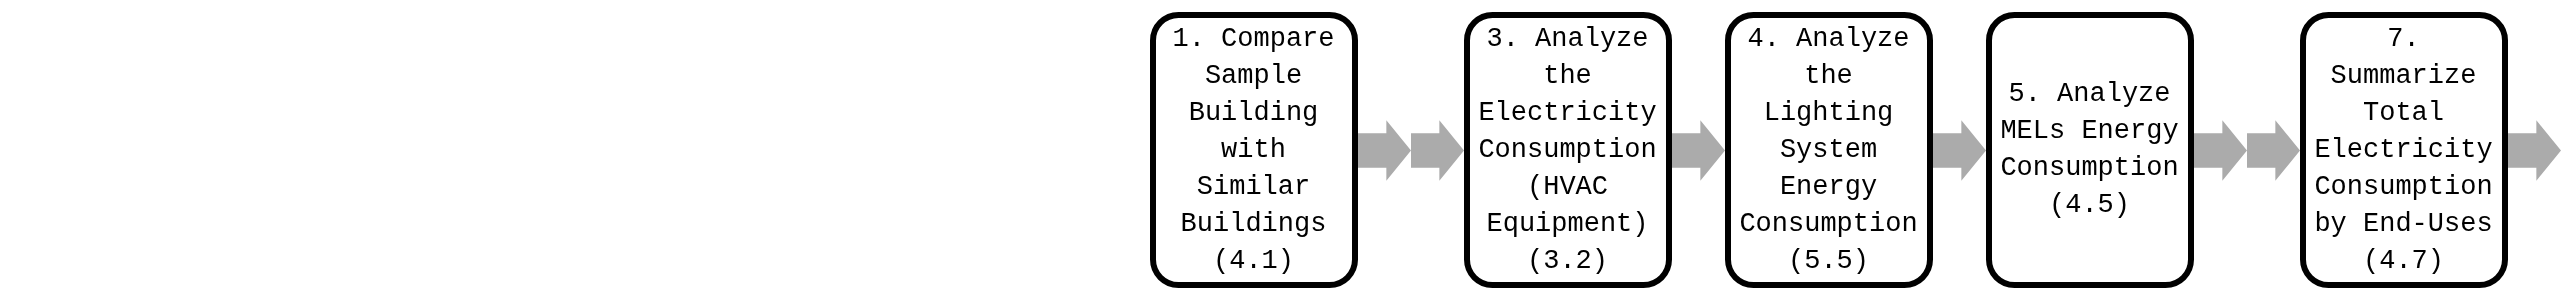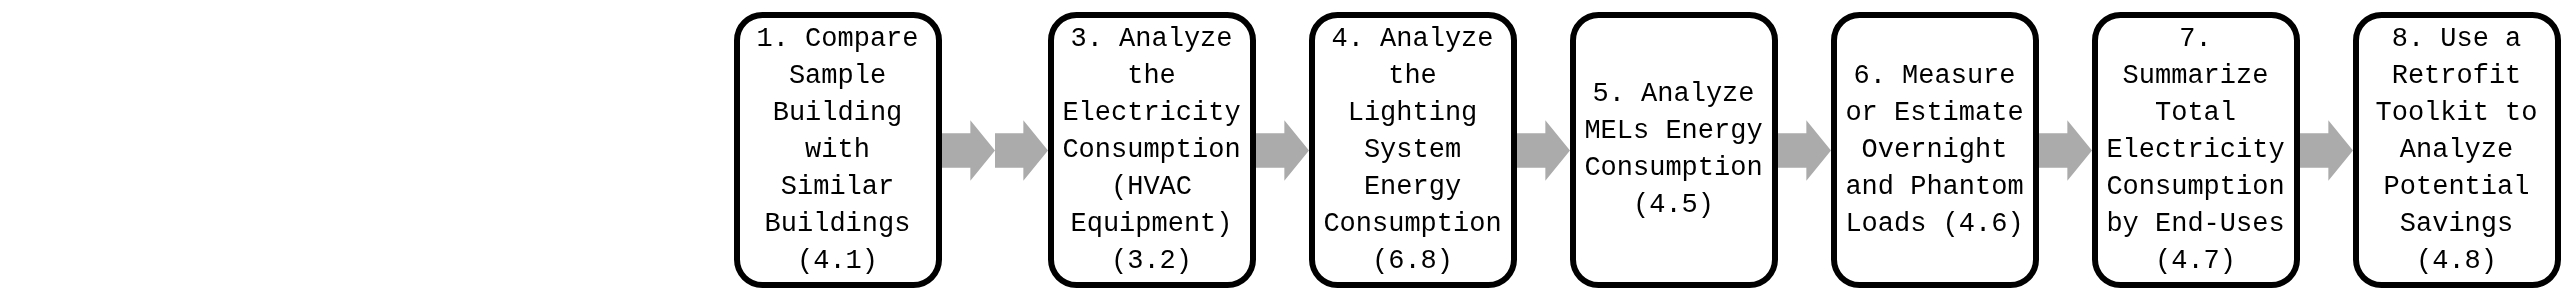--- a/index.html
+++ b/index.html
@@ -77,66 +77,51 @@
   <svg class="flow-arrow" viewBox="0 0 86 98">
     <polygon points="0,21 46,21 46,0 86,49 46,98 46,77 0,77" fill="#ababab"></polygon>
   </svg>
 
   <div class="step-box">
     <span class="step-label">4. Analyze
 the Lighting
 System
 Energy
 Consumption
-(6.8)</span>
+(5.5)</span>
   </div>
 
   <svg class="flow-arrow" viewBox="0 0 86 98">
     <polygon points="0,21 46,21 46,0 86,49 46,98 46,77 0,77" fill="#ababab"></polygon>
   </svg>
 
   <div class="step-box">
     <span class="step-label">5. Analyze
 MELs Energy
 Consumption
 (4.5)</span>
   </div>
 
   <svg class="flow-arrow" viewBox="0 0 86 98">
     <polygon points="0,21 46,21 46,0 86,49 46,98 46,77 0,77" fill="#ababab"></polygon>
   </svg>
 
-  <div class="step-box">
-    <span class="step-label">6. Measure
-or Estimate
-Overnight
-and Phantom
-Loads (4.6)</span>
-  </div>
 
   <svg class="flow-arrow" viewBox="0 0 86 98">
     <polygon points="0,21 46,21 46,0 86,49 46,98 46,77 0,77" fill="#ababab"></polygon>
   </svg>
 
   <div class="step-box">
     <span class="step-label">7. Summarize
 Total
 Electricity
 Consumption
 by End-Uses
 (4.7)</span>
   </div>
 
   <svg class="flow-arrow" viewBox="0 0 86 98">
     <polygon points="0,21 46,21 46,0 86,49 46,98 46,77 0,77" fill="#ababab"></polygon>
   </svg>
 
-  <div class="step-box">
-    <span class="step-label">8. Use a
-Retrofit
-Toolkit to
-Analyze
-Potential
-Savings (4.8)</span>
-  </div>
 
 </div>
 
 
 </body></html>

